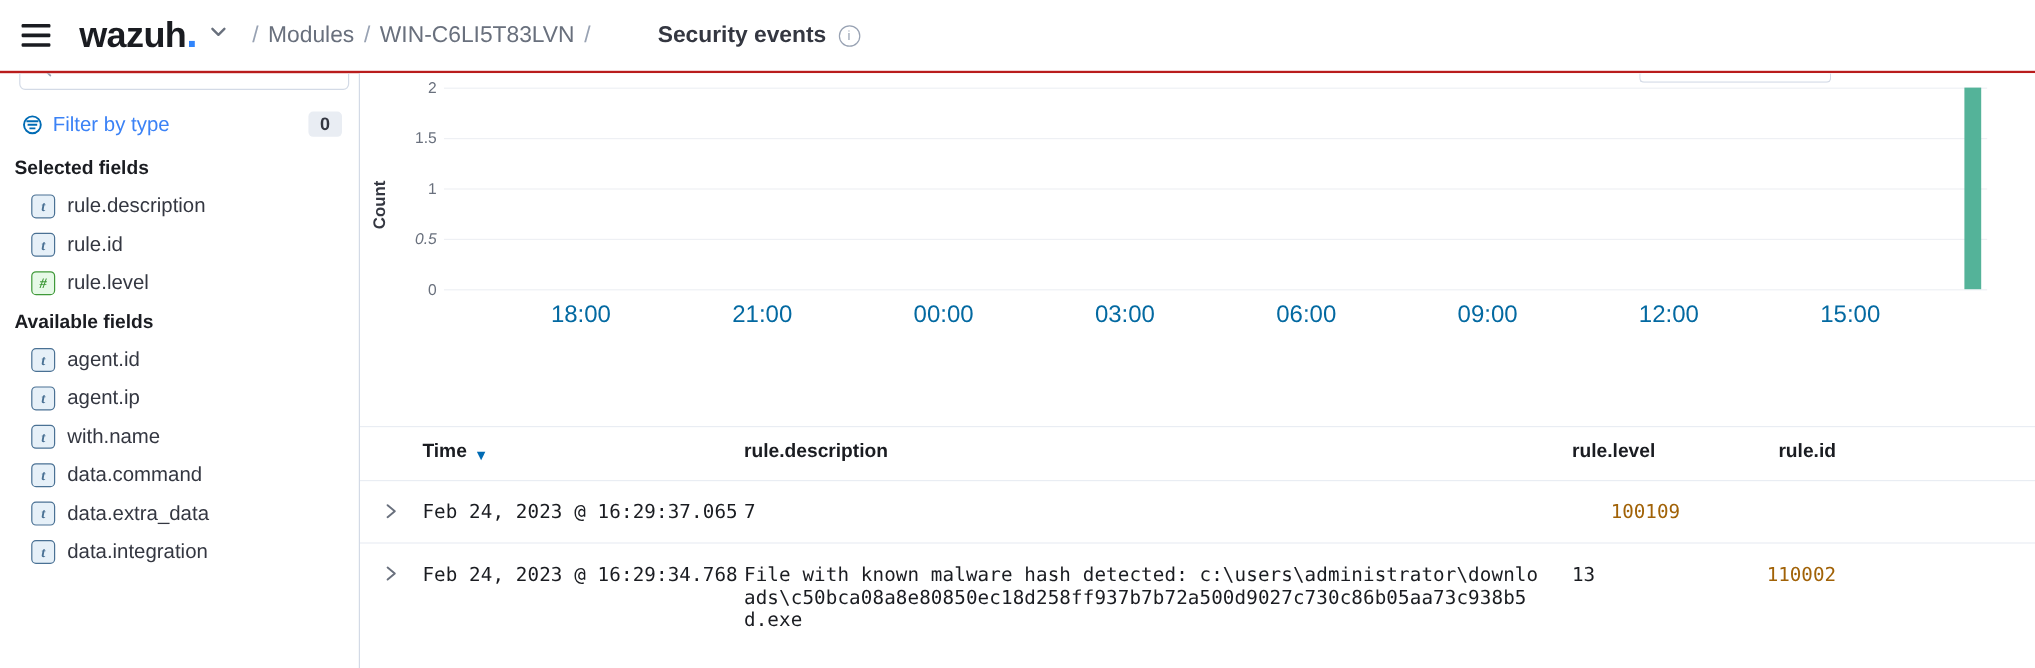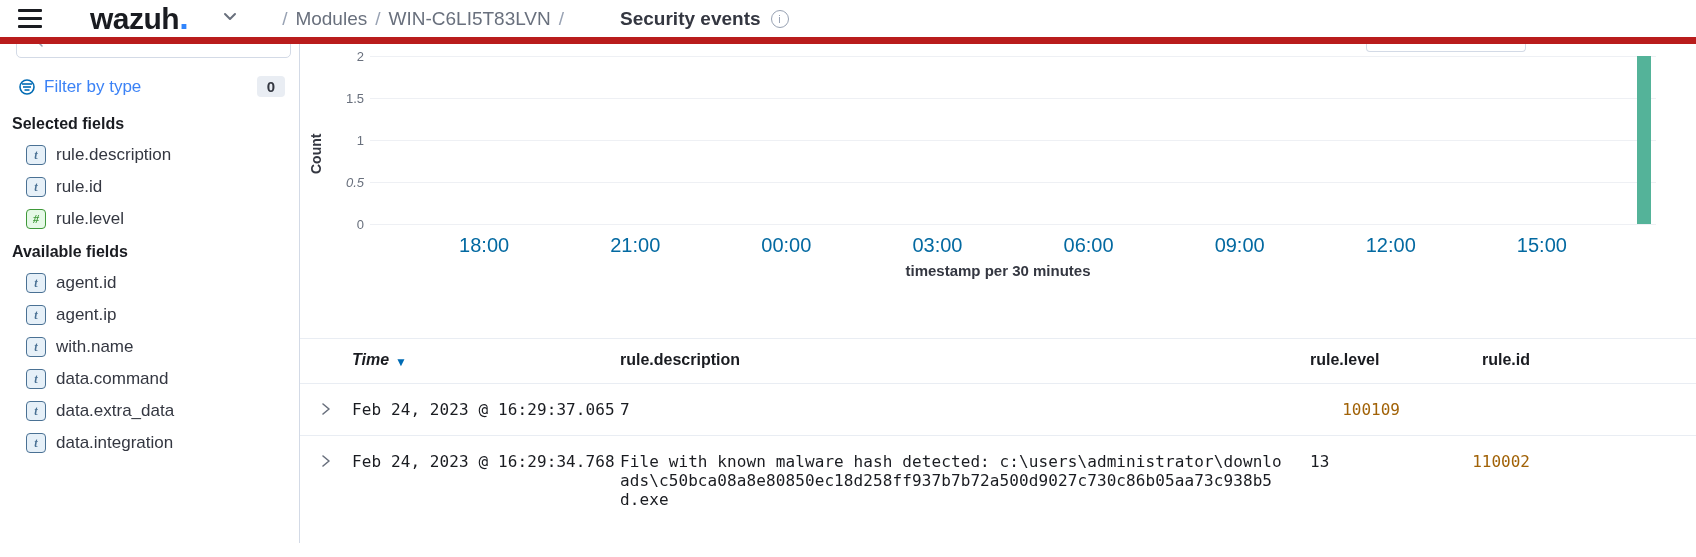--- a/index.html
+++ b/index.html
@@ -7,26 +7,26 @@
     width: 1696px;
     height: 557px;
     font-family: -apple-system, BlinkMacSystemFont, "Segoe UI", Helvetica, Arial, sans-serif;
     color: #1a1c21;
     background: #fff;
     overflow: hidden;
   }
 
   
   .topbar {
-    height: 44px;
+    height: 61px;
     display: flex;
     align-items: center;
-    gap: 28px;
+    gap: 4px;
     padding: 0 18px;
-    border-bottom: 7px solid #b91c1c;
+    border-bottom: 2px solid #b91c1c;
   }
   .hamburger {
     width: 24px; height: 24px;
     display: flex; flex-direction: column; justify-content: center; gap: 5px;
     cursor: pointer;
   }
   .hamburger span { display:block; height:3px; background:#1a1c21; border-radius:1px; }
   .logo {
     display:flex; align-items:baseline; font-weight:700; font-size:30px; letter-spacing:-0.5px;
     margin-left: 20px;
@@ -149,21 +149,21 @@
   .tbl-head, .tbl-row {
     display:grid;
     grid-template-columns: 52px 268px 690px 140px 130px;
     column-gap:0;
     align-items:start;
   }
   .tbl-head {
     padding:12px 0 14px 0;
     font-weight:700; color:#1a1c21; font-size:16px;
   }
-  .tbl-head .sortable { display:flex; align-items:flex-end; gap:6px; color:#1a1c21;font-style:italic; }
+  .tbl-head .sortable { display:flex; align-items:flex-end; gap:6px; color:#1a1c21; }
   .sort-arrow { color:#006bb4; font-size:12px; }
   .tbl-row {
     padding:16px 0;
     border-top:1px solid #e9edf3;
     font-size:16px;
   }
   .expand-cell { display:flex; justify-content:center; padding-top:2px; cursor:pointer; color:#69707d; }
   .time-cell, .desc-cell { font-family: ui-monospace, Menlo, Consolas, monospace; font-size:16px; letter-spacing:0.1px; }
   .desc-cell { word-break:break-all; padding-right:24px; }
   .level-cell { font-family: ui-monospace, Menlo, Consolas, monospace; }
@@ -292,21 +292,20 @@
           <div class="tick-x" style="left: 8.875%;">18:00</div>
           <div class="tick-x" style="left: 20.625%;">21:00</div>
           <div class="tick-x" style="left: 32.375%;">00:00</div>
           <div class="tick-x" style="left: 44.125%;">03:00</div>
           <div class="tick-x" style="left: 55.875%;">06:00</div>
           <div class="tick-x" style="left: 67.625%;">09:00</div>
           <div class="tick-x" style="left: 79.375%;">12:00</div>
           <div class="tick-x" style="left: 91.125%;">15:00</div>
           <div class="bar" style="left: 98.5%; height: 168px;"></div>
         </div>
-      <div class="chart-xlabel">timestamp per 30 minutes</div>
     </div>
 
     <div class="tbl">
       <div class="tbl-head">
         <div></div>
         <div class="sortable">
           <span>Time</span>
           <span class="sort-arrow">▼</span>
         </div>
         <div>rule.description</div>

